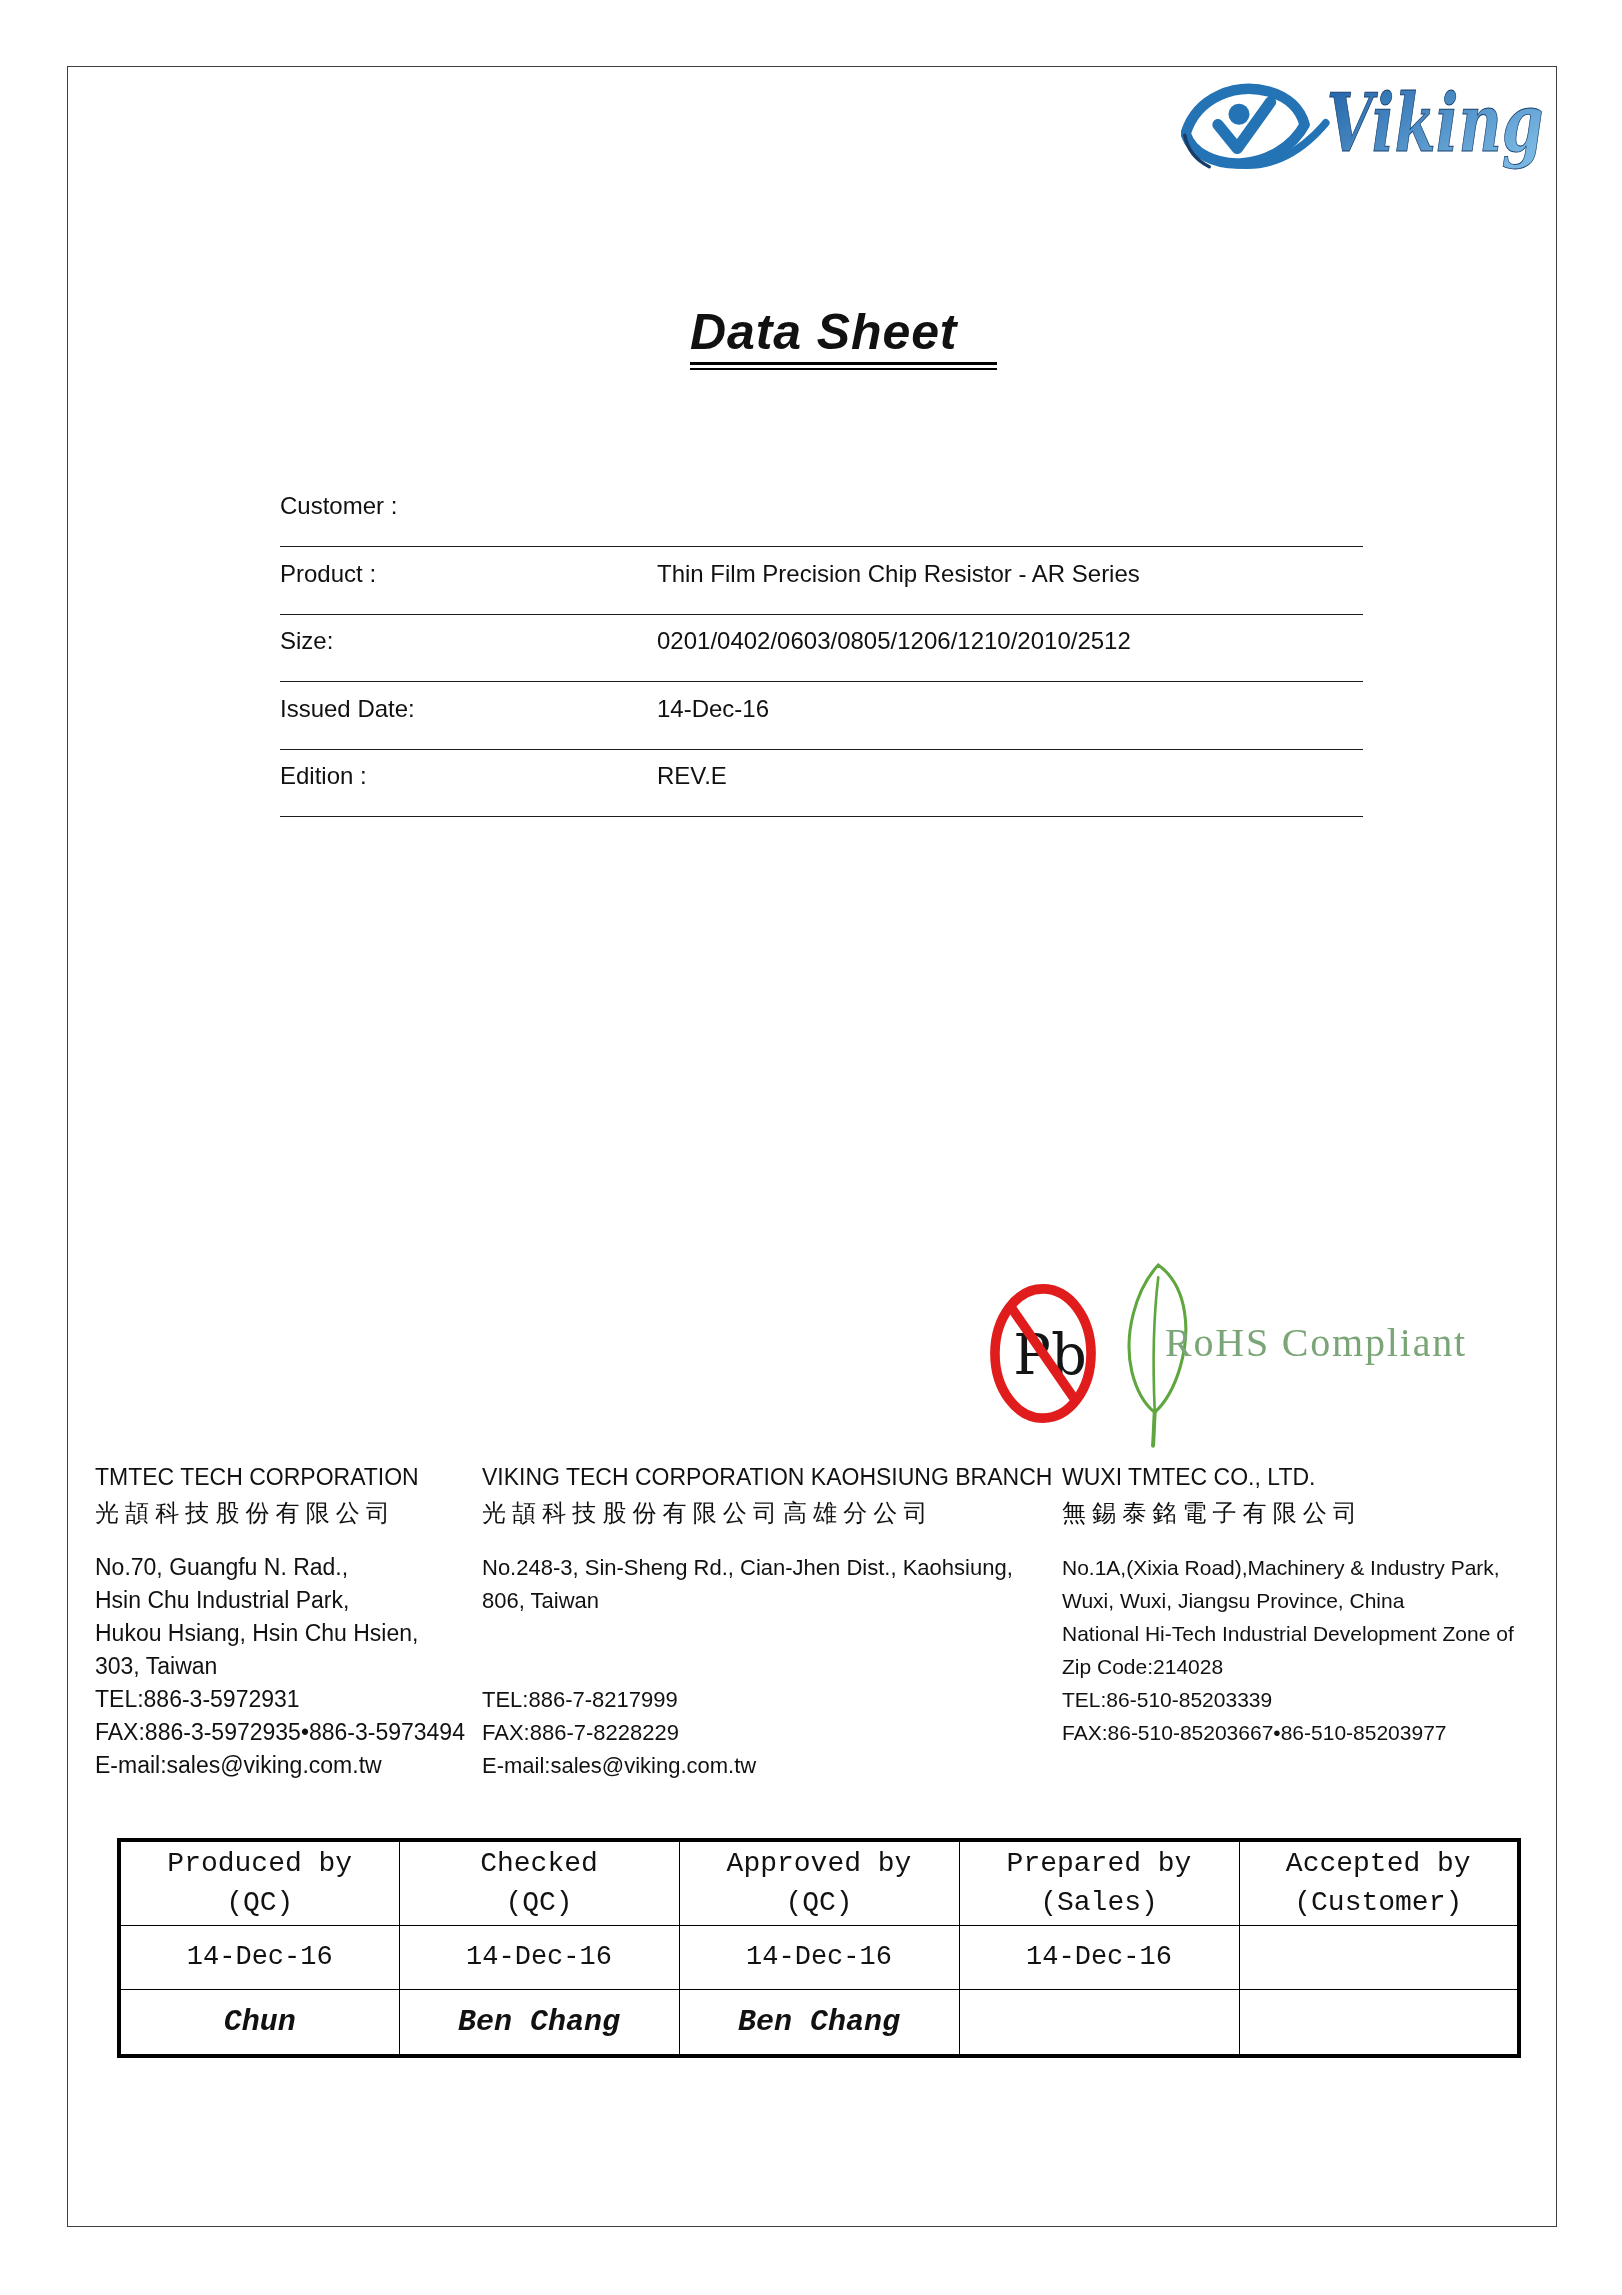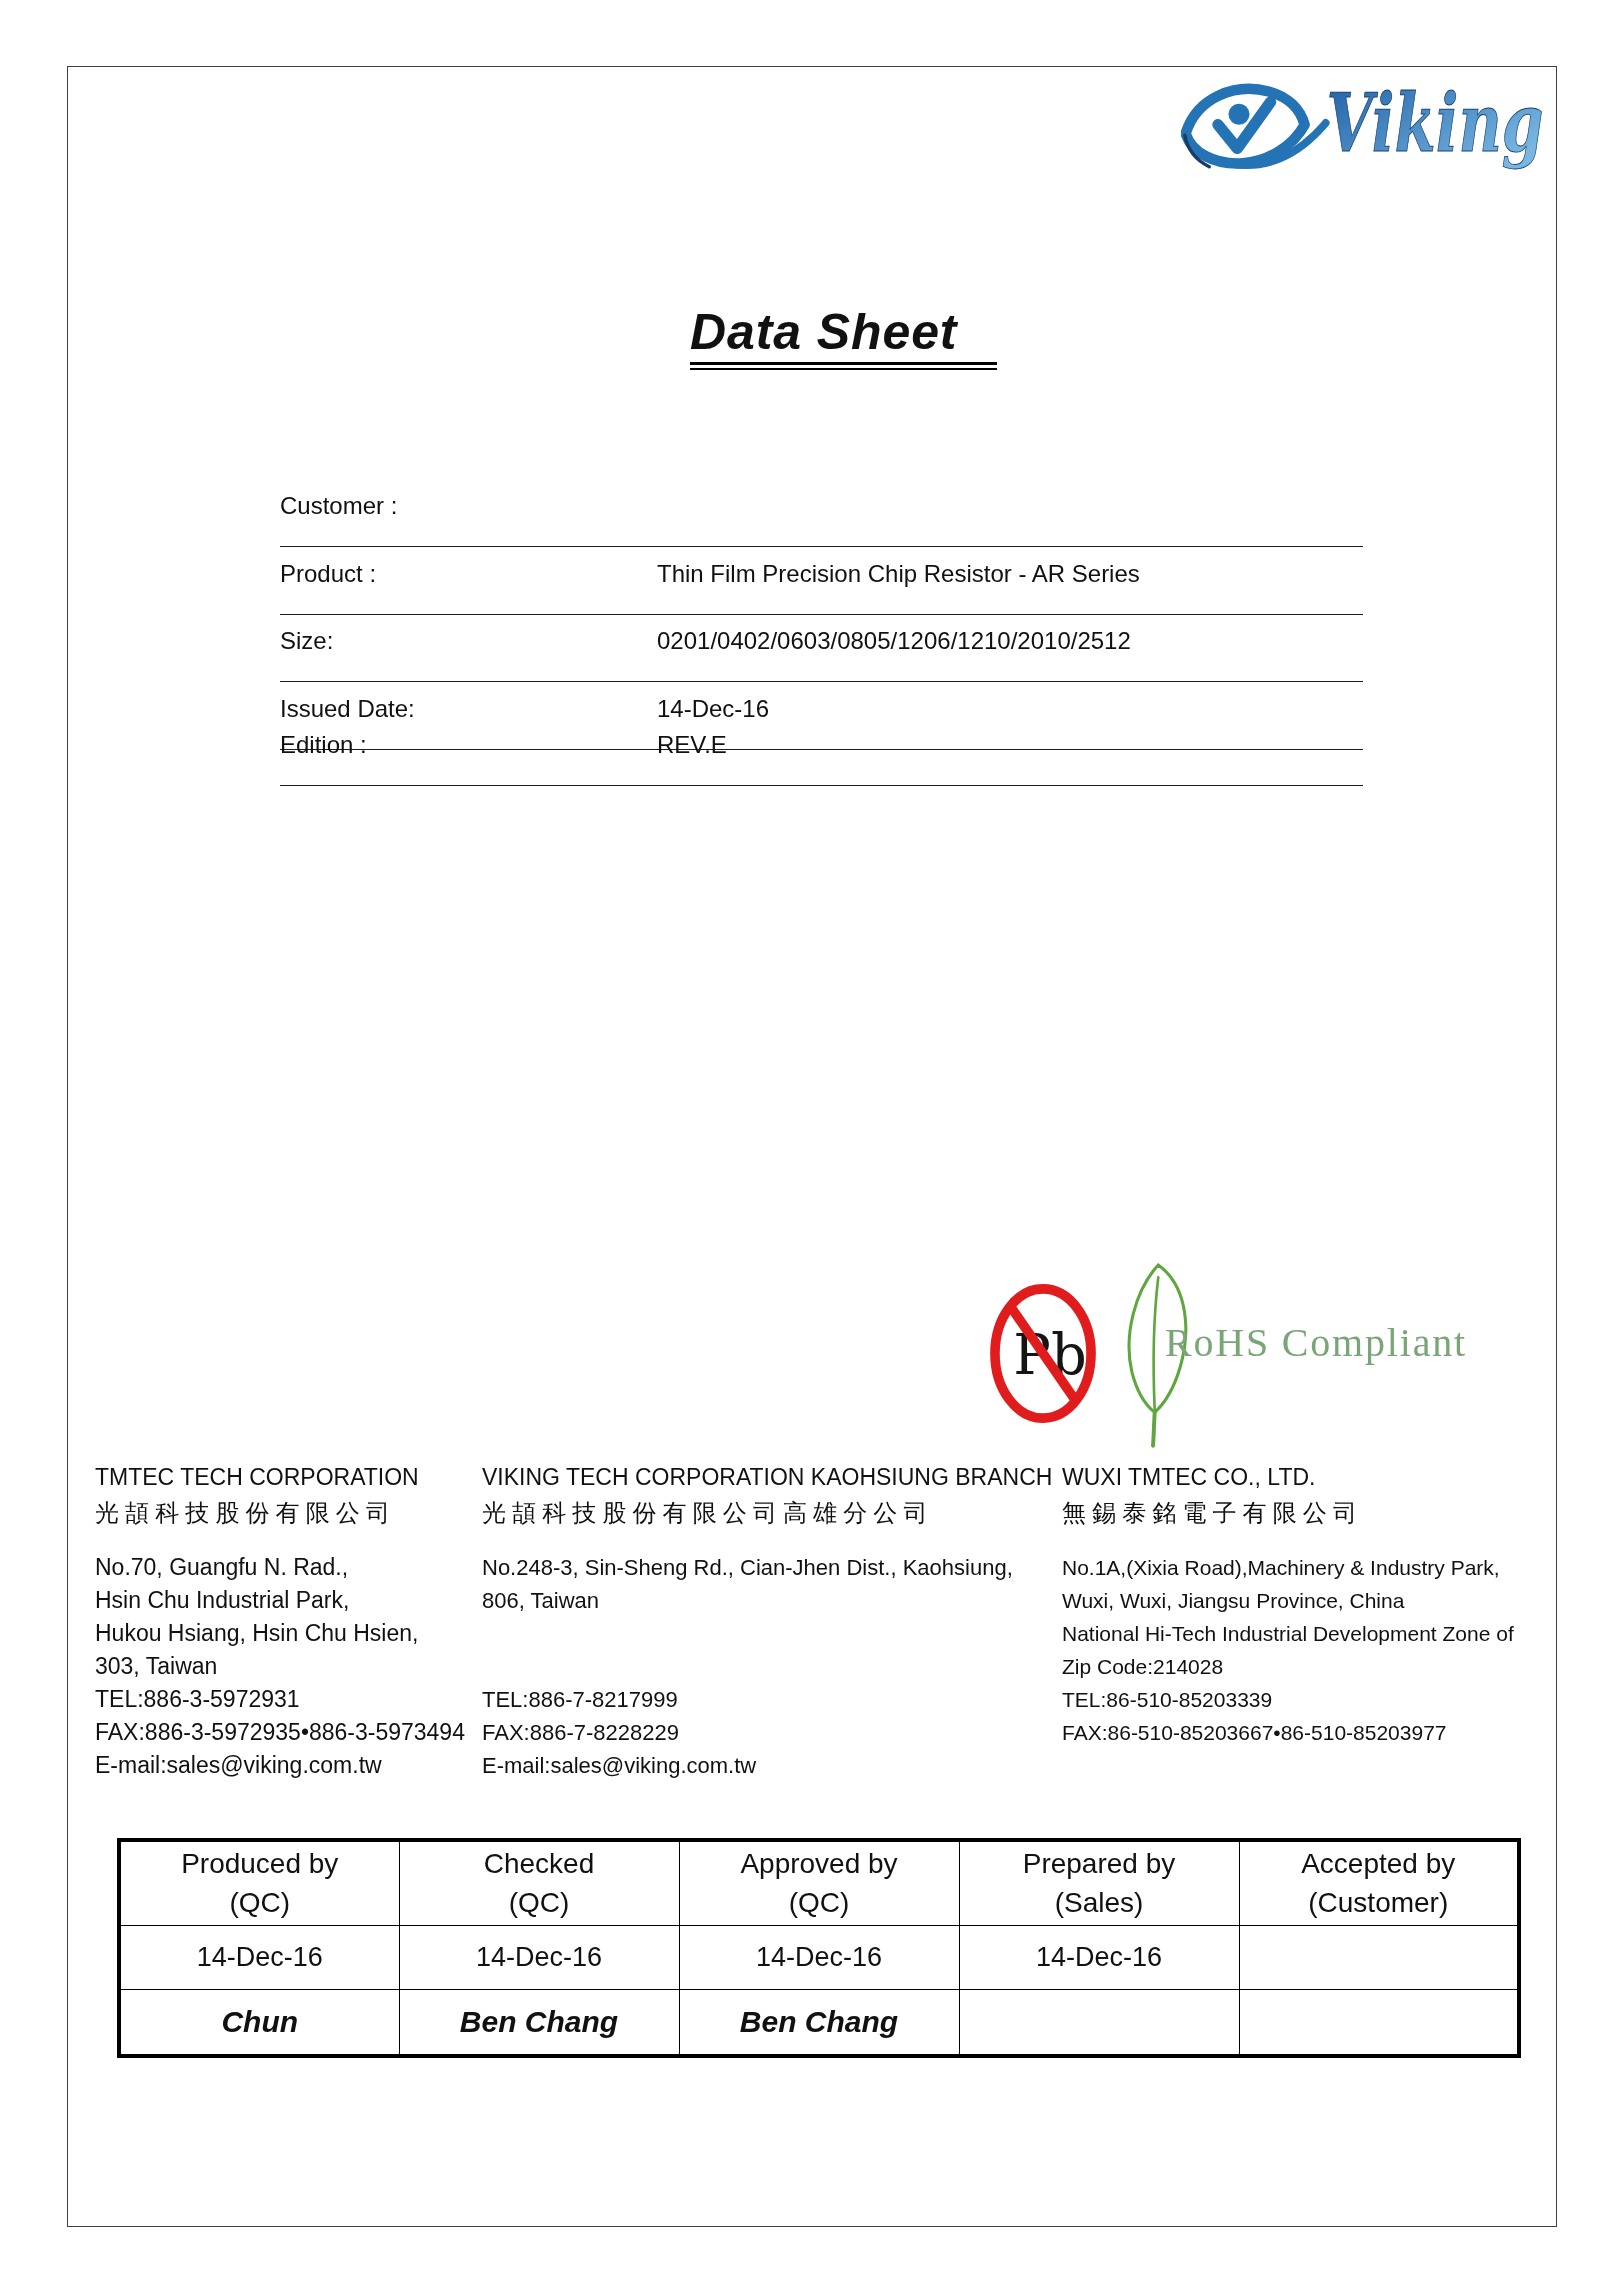--- a/index.html
+++ b/index.html
@@ -45,21 +45,21 @@
                 font-family:"DejaVu Sans", sans-serif; }
   .co-addr { margin-top:18.4px; }
   .co-line { font-size:23px; line-height:33px; min-height:33px; white-space:nowrap; }
   .company.c2 .co-line { font-size:22px; }
   .company.c3 .co-line { font-size:21px; }
   
   .approval { position:absolute; left:117px; top:1838px; }
   table { border-collapse:collapse; table-layout:fixed; width:1404px; background:#fff; }
   table, .approval td, .approval th { border:1.8px solid #000; }
   table { border-width:4.4px; }
-  .approval th, .approval td { text-align:center; vertical-align:middle; font-weight:normal; }
+  .approval th, .approval td { text-align:center; vertical-align:middle; font-weight:normal;font-family:Liberation Mono, monospace; }
   .hdr-row { height:85px; }
   .hdr-line { font-size:28px; line-height:39px; }
   .date-row { height:64px; }
   .date-row td { font-size:27px; }
   .sig-row { height:67px; }
   .sig-row td { font-size:30px; font-weight:bold; font-style:italic; }
 </style>
 </head>
 <body>
 
@@ -94,21 +94,21 @@
 </div>
 <div class="field-row" style="top:555px;">
   <span class="field-label">Product :</span><span class="field-value">Thin Film Precision Chip Resistor - AR Series</span>
 </div>
 <div class="field-row" style="top:622px;">
   <span class="field-label">Size:</span><span class="field-value">0201/0402/0603/0805/1206/1210/2010/2512</span>
 </div>
 <div class="field-row" style="top:690px;">
   <span class="field-label">Issued Date:</span><span class="field-value">14-Dec-16</span>
 </div>
-<div class="field-row" style="top:726px;">
+<div class="field-row" style="top:757px;">
   <span class="field-label">Edition :</span><span class="field-value">REV.E</span>
 </div>
 
 <div class="pb-badge">
   <svg width="112" height="145" viewBox="0 0 128 166">
     <ellipse cx="64" cy="83" rx="55" ry="74" fill="none" stroke-width="11" stroke="#e11c1c"></ellipse>
     <text x="30" y="106" font-size="64" font-family="'DejaVu Serif', serif" fill="#151515">Pb</text>
     <line x1="26" y1="28" x2="102" y2="138" stroke-width="11" stroke="#e11c1c"></line>
   </svg>
 </div>

